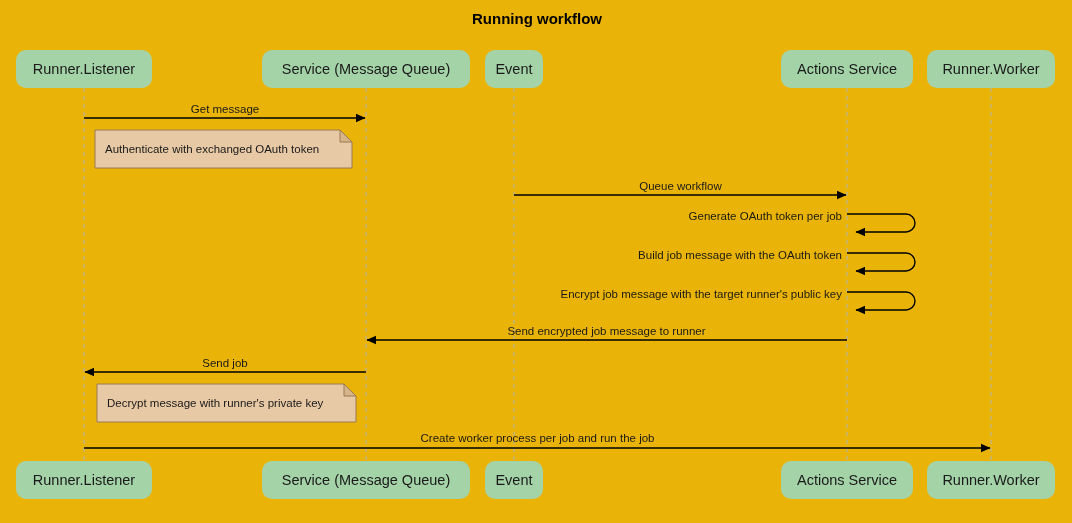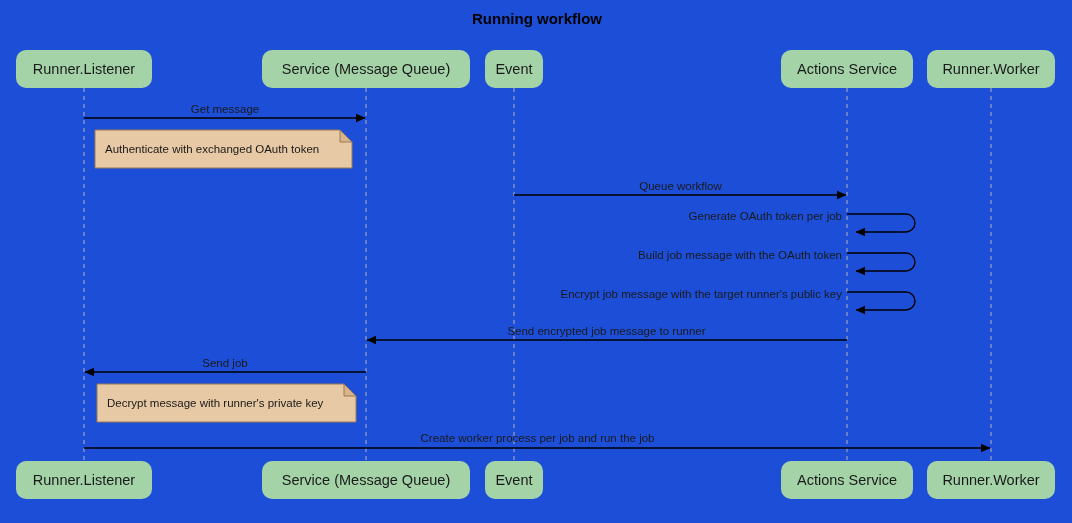--- a/index.html
+++ b/index.html
@@ -8,21 +8,21 @@
     background: #ffffff;
   }
   body {
     font-family: "Liberation Sans", sans-serif;
     color: #000000;
   }
   #diagram-root {
     position: relative;
     width: 1072px;
     height: 523px;
-    background: #1d4ed8;
+    background: #eab308;
     overflow: hidden;
   }
   #diagram-svg {
     position: absolute;
     left: 0;
     top: 0;
     width: 1072px;
     height: 523px;
     display: block;
   }

